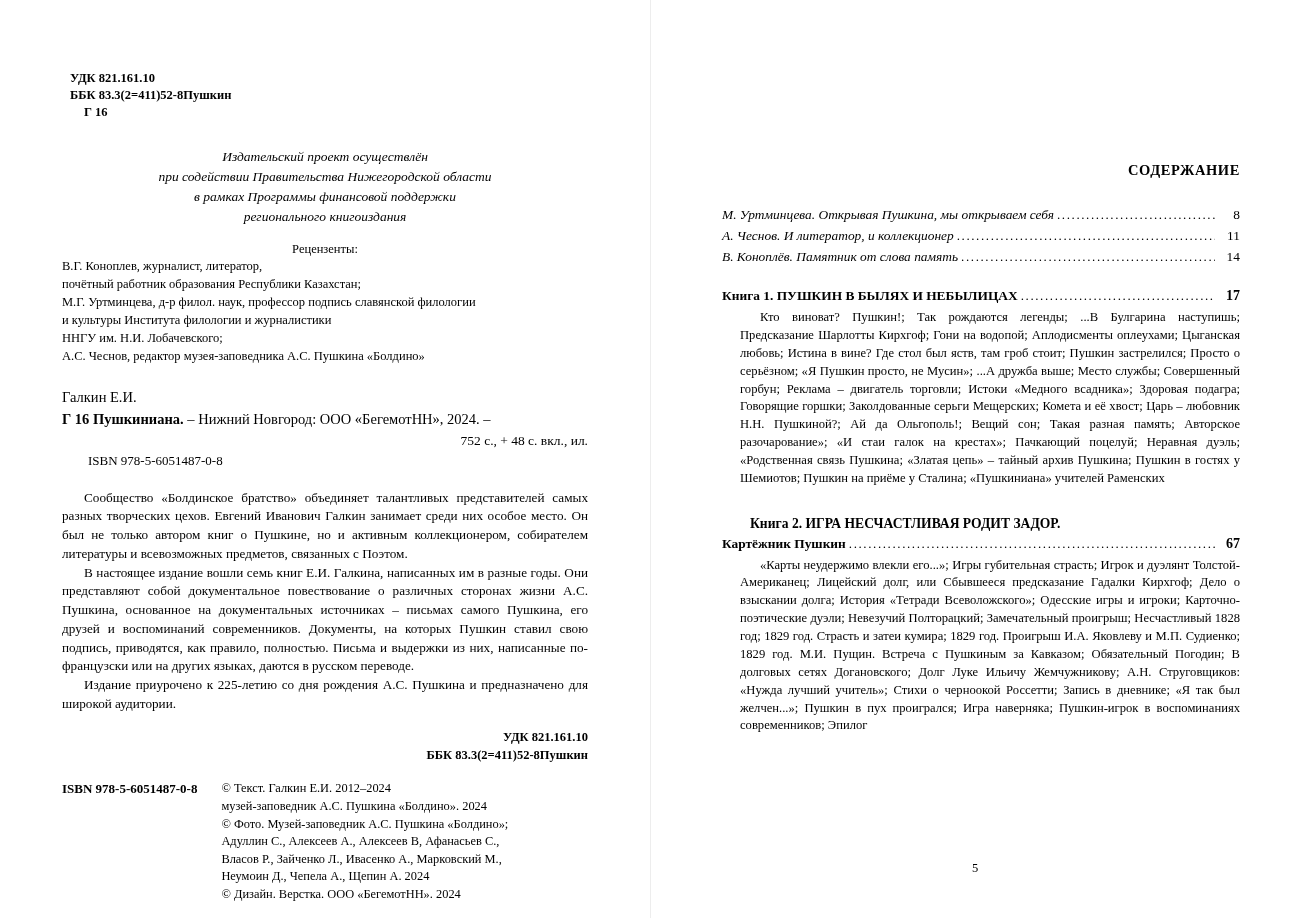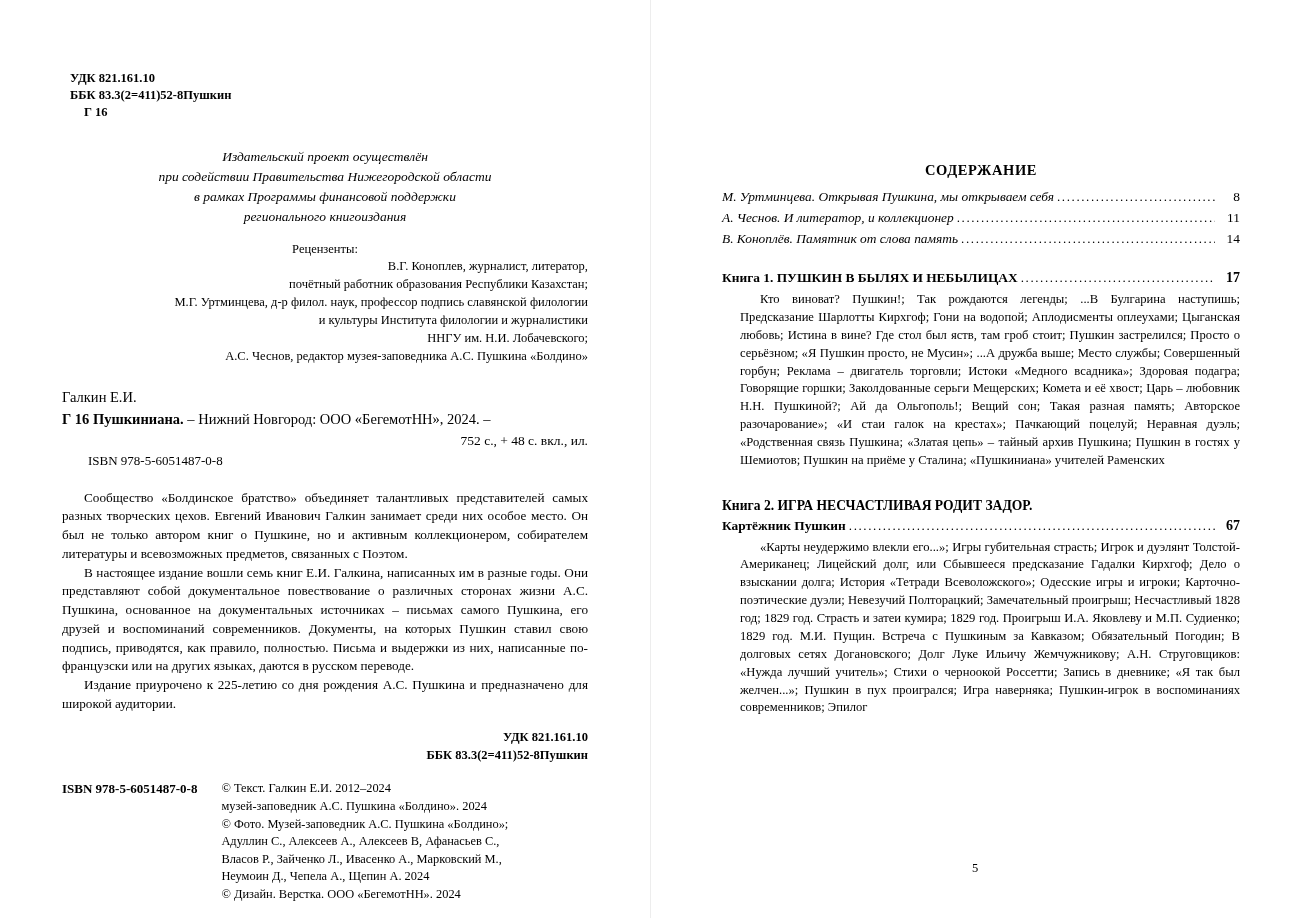--- a/index.html
+++ b/index.html
@@ -62,21 +62,21 @@
     line-height: 1.5;
     font-weight: normal;
   }
 
   .reviewers-title {
     margin-top: 14px;
     text-align: center;
     font-size: 12.5px;
   }
   .reviewers {
-    text-align: right;
+    text-align: left;
     font-size: 12.5px;
     line-height: 1.45;
   }
 
   .author-block {
     margin-top: 22px;
     font-size: 14px;
     line-height: 1.5;
   }
   .author-name {
@@ -131,26 +131,26 @@
     padding-top: 1px;
   }
   .rights {
     margin-left: 24px;
     font-size: 12.4px;
     line-height: 1.42;
   }
 
   
   .toc-title {
-    text-align: center;
+    text-align: right;
     font-weight: bold;
     font-size: 14.5px;
     letter-spacing: 0.6px;
     margin-top: 92px;
-    margin-bottom: 8px;
+    margin-bottom: 26px;
   }
 
   .toc-entry {
     display: flex;
     align-items: baseline;
     font-size: 13.4px;
     line-height: 1.55;
   }
   .toc-entry .label {
     white-space: nowrap;
@@ -190,20 +190,21 @@
     text-indent: 20px;
     margin-top: 2px;
     padding-left: 18px;
   }
 
   .toc-section-head {
     margin-top: 26px;
     font-weight: bold;
     font-size: 13.6px;
     line-height: 1.4;
+    margin-left: 28px;
   }
 
   .page-number {
     position: absolute;
     bottom: 42px;
     left: 0;
     width: 100%;
     text-align: center;
     font-size: 12.5px;
   }

